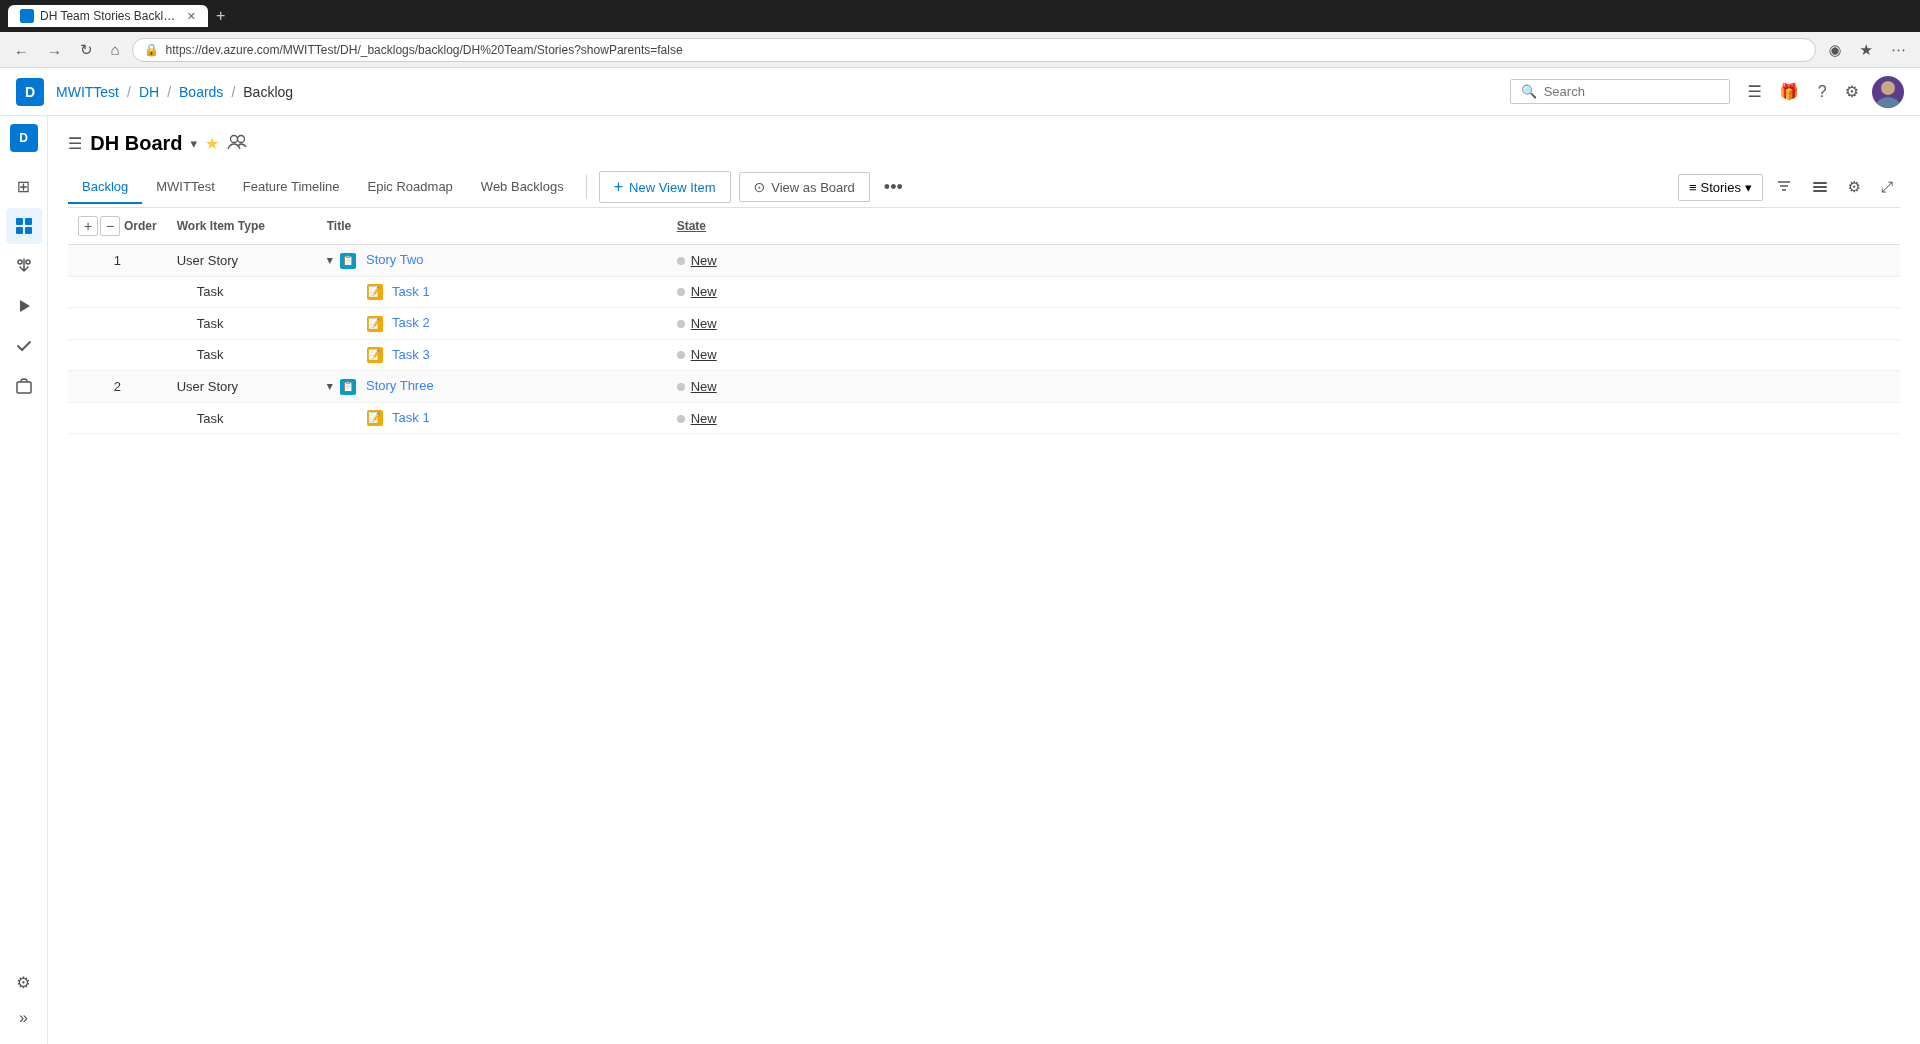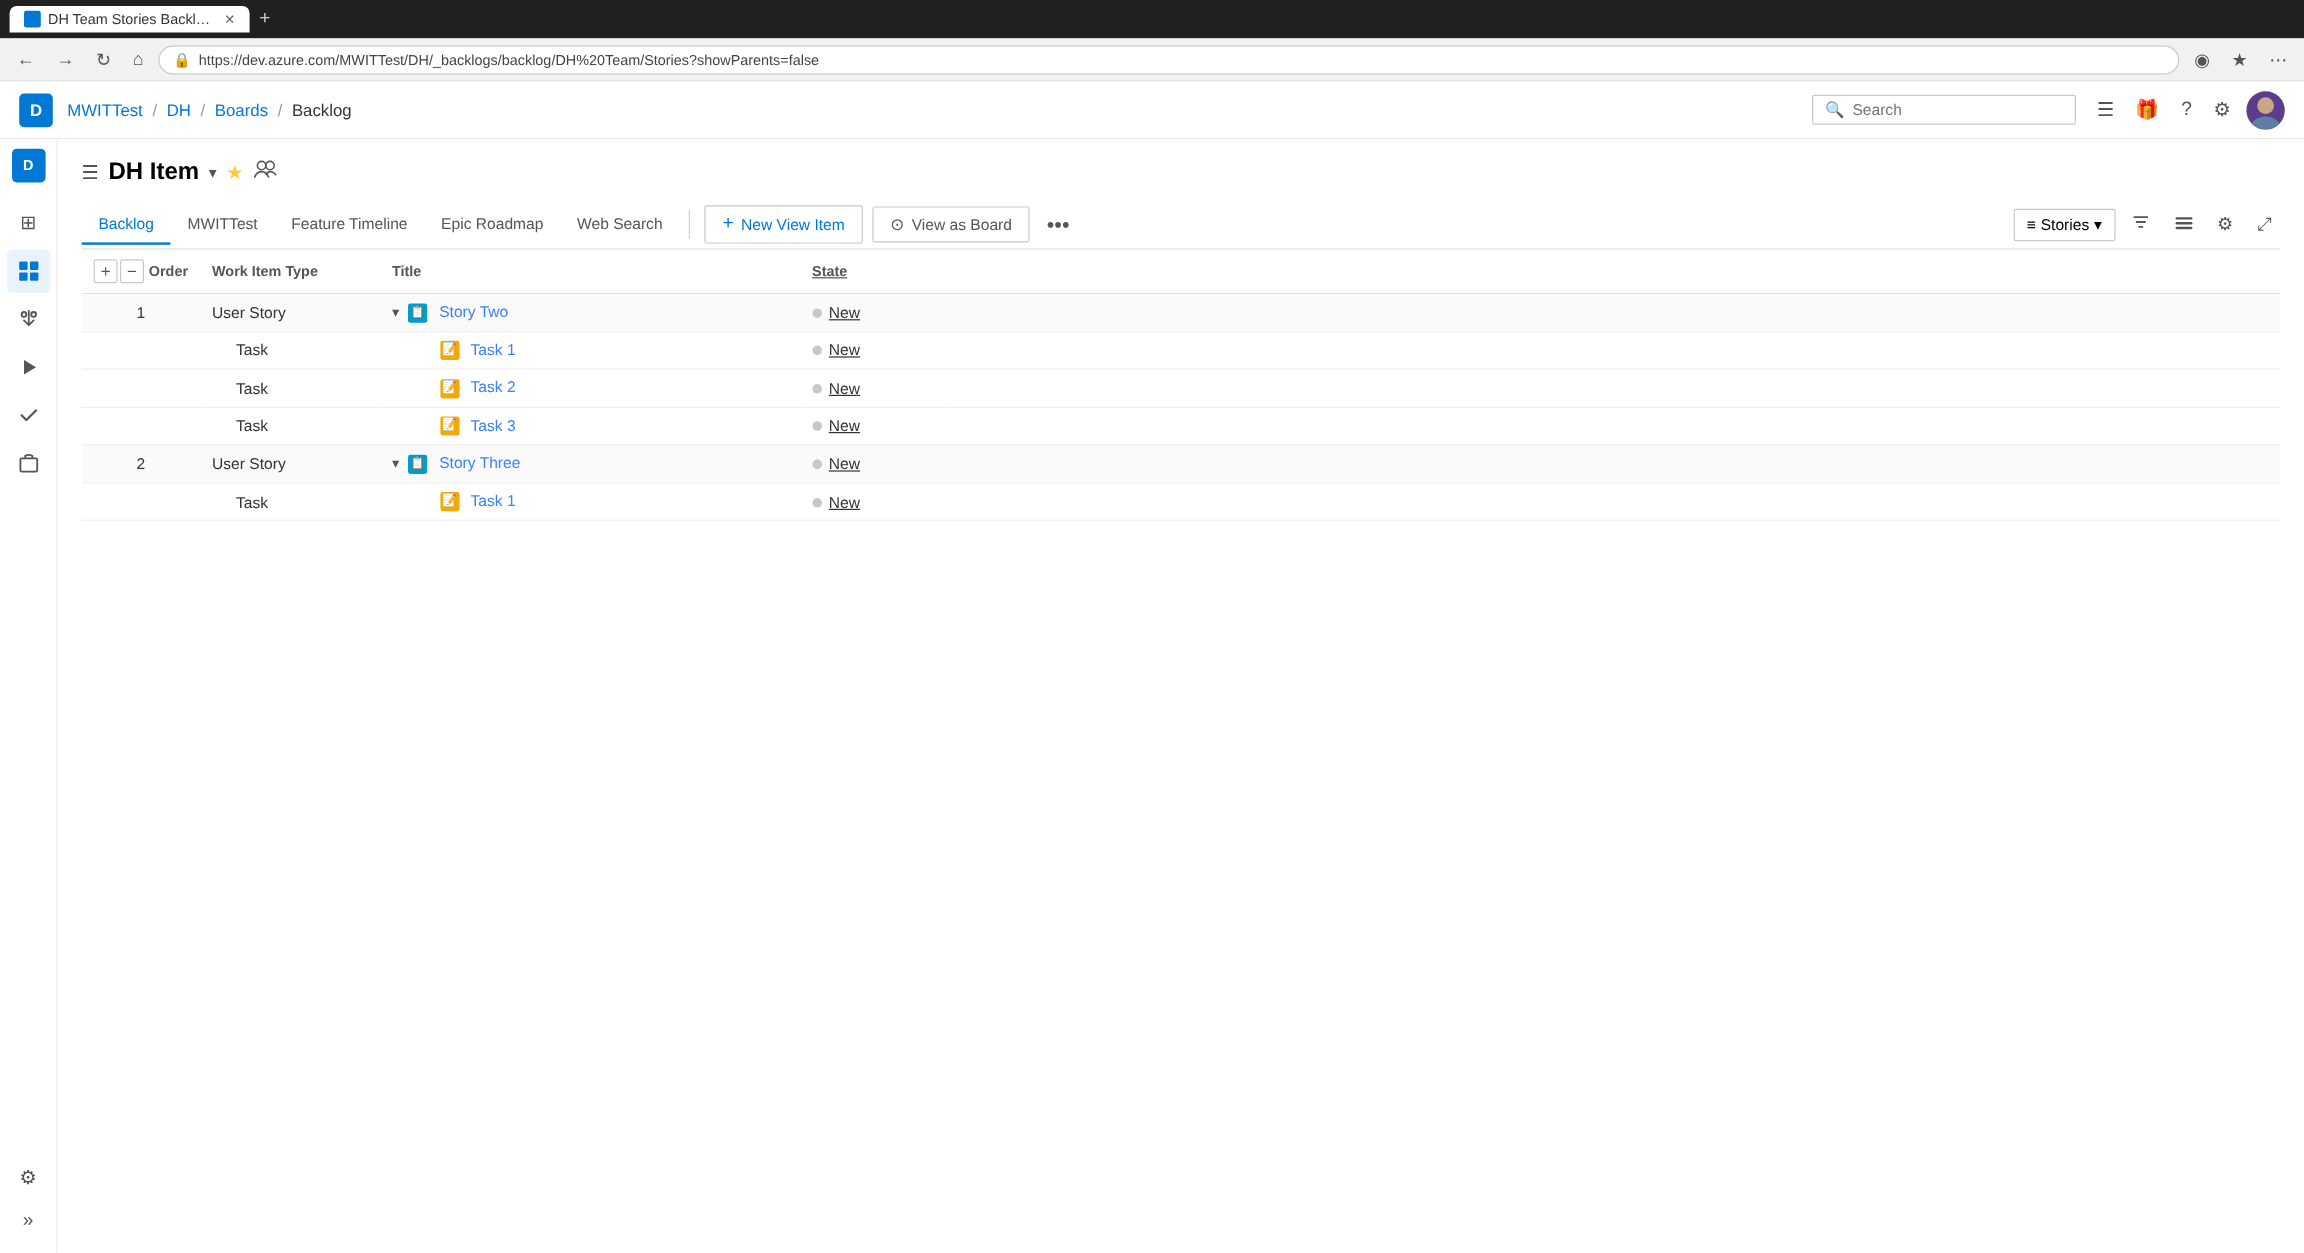--- a/index.html
+++ b/index.html
@@ -180,39 +180,39 @@
       <div class="sidebar-bottom">
         <div class="sidebar-item" title="Project Settings">⚙</div>
         <div class="sidebar-item" title="Expand">»</div>
       </div>
     </div>
 
     <div class="page-area">
       <div class="page-header">
         <div class="team-title-row">
           <span class="hamburger">☰</span>
-          <span class="team-name">DH Item</span>
+          <span class="team-name">DH Board</span>
           <span class="chevron-down">▾</span>
           <span class="star-icon">★</span>
           <span class="team-icon">
             <svg width="20" height="16" viewBox="0 0 20 16" fill="none">
                 <circle cx="7" cy="5" r="3.5" stroke="#555" stroke-width="1.3"></circle>
                 <circle cx="14" cy="5" r="3.5" stroke="#555" stroke-width="1.3"></circle>
                 <path d="M1 15 Q3 10 7 10 Q11 10 13 15" stroke="#555" stroke-width="1.3" fill="none"></path>
                 <path d="M11 13 Q12 10 14 10 Q17 10 19 13" stroke="#555" stroke-width="1.3" fill="none"></path>
               </svg>
           </span>
         </div>
 
         <div class="tabs">
           <div class="tab active">Backlog</div>
           <div class="tab">MWITTest</div>
           <div class="tab">Feature Timeline</div>
           <div class="tab">Epic Roadmap</div>
-          <div class="tab">Web Search</div>
+          <div class="tab">Web Backlogs</div>
           <div class="tab-divider"></div>
 
           <div style="display:flex;align-items:center;gap:8px;padding:4px 0;margin-left:4px;">
             <button class="btn-new-item">
               <span style="font-size:16px;color:#0078d4;">+</span>
               <span>New View Item</span>
             </button>
             <button class="btn-view-board">
               <span style="font-size:14px;">⊙</span>
               <span>View as Board</span>

